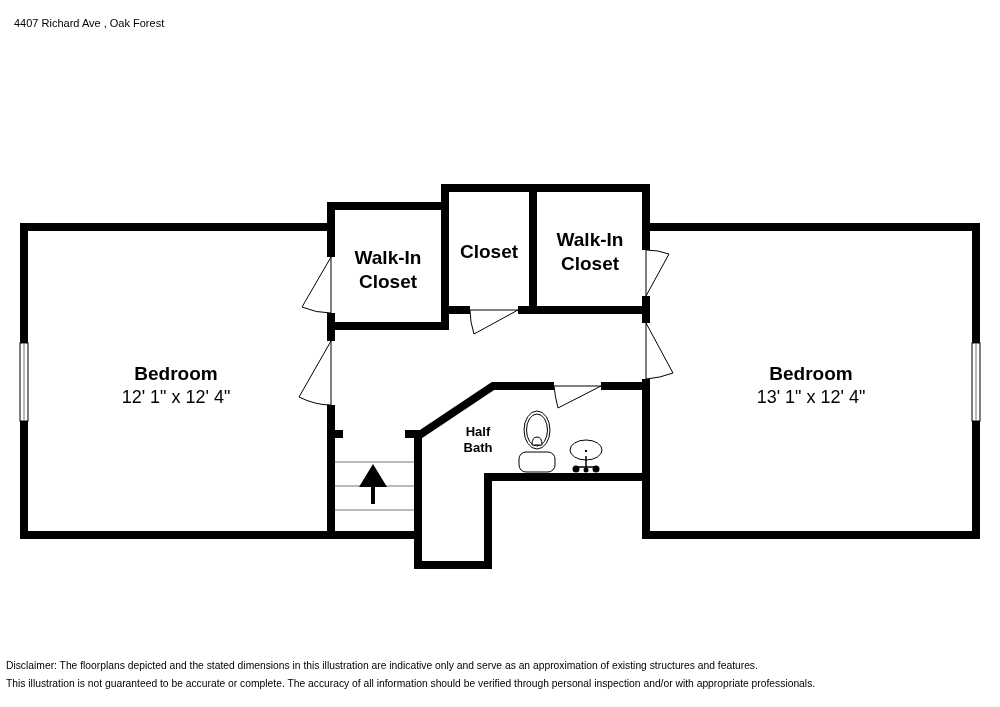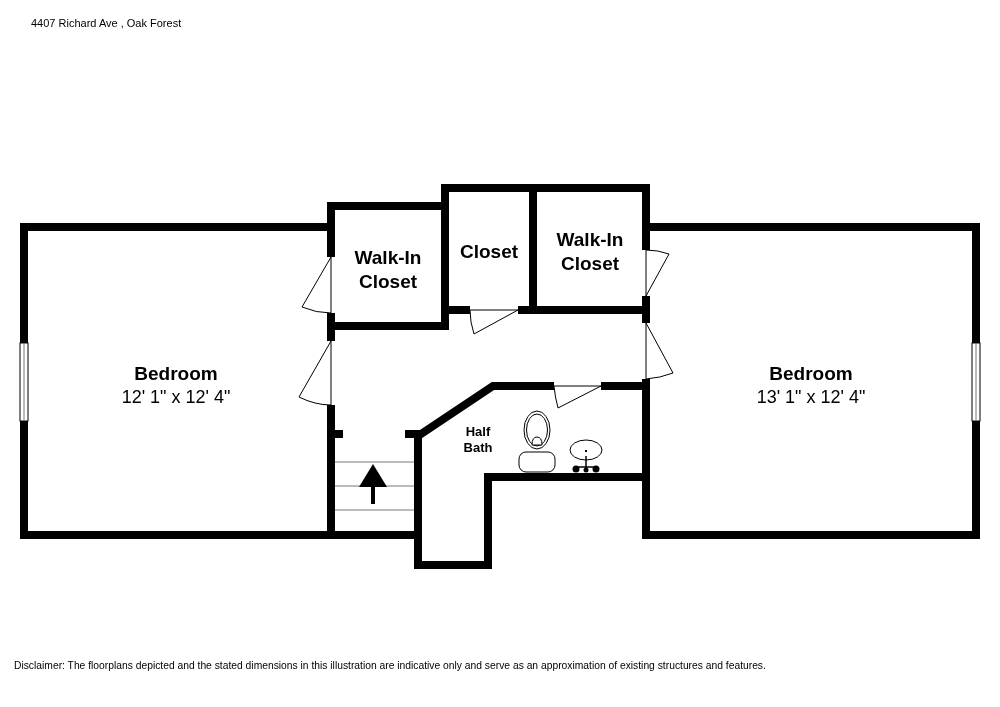--- a/index.html
+++ b/index.html
@@ -1,19 +1,19 @@
 <!DOCTYPE html>
 <html><head>
   <meta charset="utf-8">
   <style>
     html, body { margin: 0; padding: 0; background: #ffffff; }
     body { width: 1000px; height: 707px; position: relative; overflow: hidden; font-family: "Liberation Sans", sans-serif; color: #000; }
-    .header { position: absolute; left: 14px; top: 14px; font-size: 11px; line-height: 19px; margin-left: 17px; }
+    .header { position: absolute; left: 14px; top: 14px; font-size: 11px; line-height: 19px; }
     .header div { white-space: nowrap; }
-    .disclaimer { position: absolute; left: 14px; top: 657px; font-size: 10.3px; line-height: 18px; white-space: nowrap; }
+    .disclaimer { position: absolute; left: 6px; top: 657px; font-size: 10.3px; line-height: 18px; white-space: nowrap; }
     svg.plan { position: absolute; left: 0; top: 0; }
     .room-name { font-family: "Liberation Sans", sans-serif; font-weight: bold; fill: #000; }
     .room-dim { font-family: "Liberation Sans", sans-serif; fill: #000; }
   </style>
 </head>
 <body>
 
 <div class="header">
   <div>4407 Richard Ave , Oak Forest</div>
 </div>
@@ -135,13 +135,14 @@
     <text class="room-name" x="590" y="270" font-size="19" text-anchor="middle">Closet</text>
   </g>
   <g>
     <text class="room-name" x="478" y="436" font-size="13" text-anchor="middle">Half</text>
     <text class="room-name" x="478" y="452" font-size="13" text-anchor="middle">Bath</text>
   </g>
 </svg>
 
 <div class="disclaimer">
   <div>Disclaimer: The floorplans depicted and the stated dimensions in this illustration are indicative only and serve as an approximation of existing structures and features.</div>
+  <div>This illustration is not guaranteed to be accurate or complete. The accuracy of all information should be verified through personal inspection and/or with appropriate professionals.</div>
 </div>
 
 </body></html>

